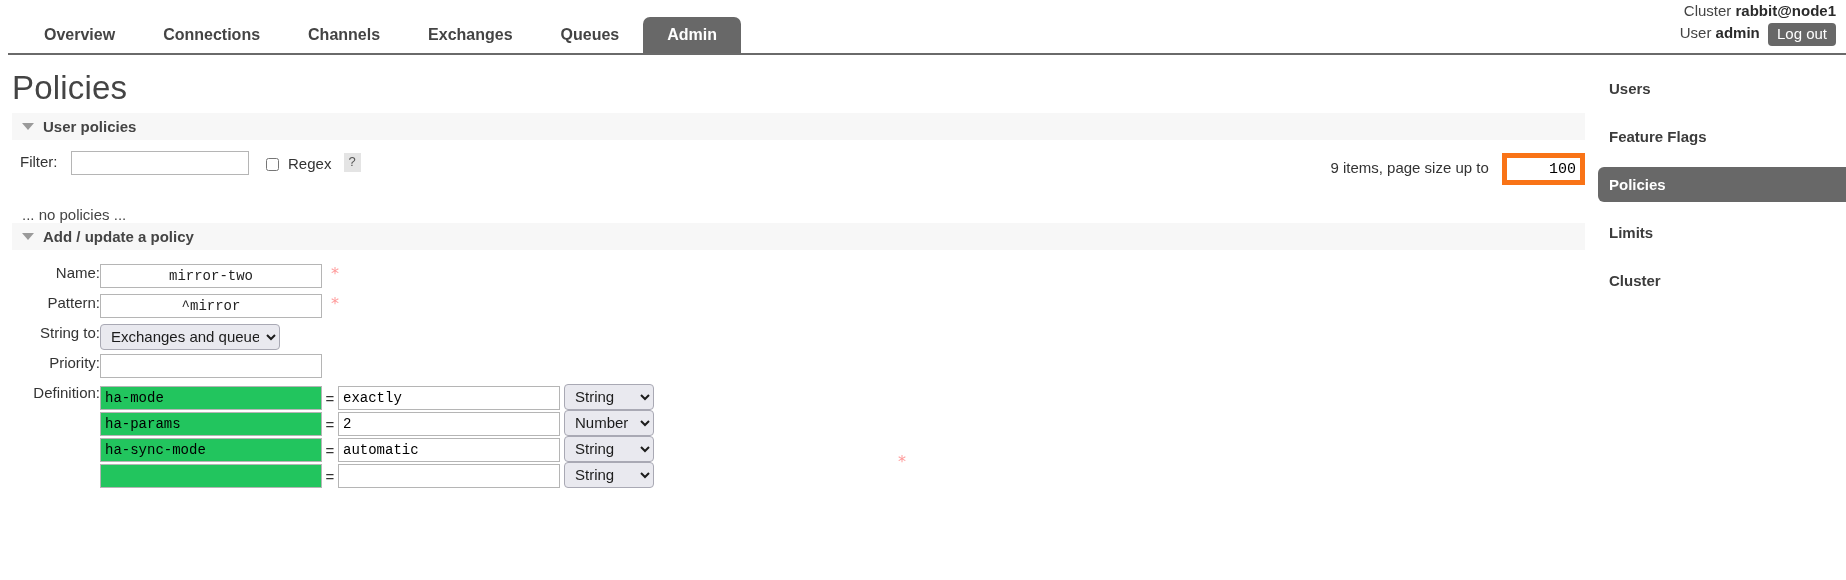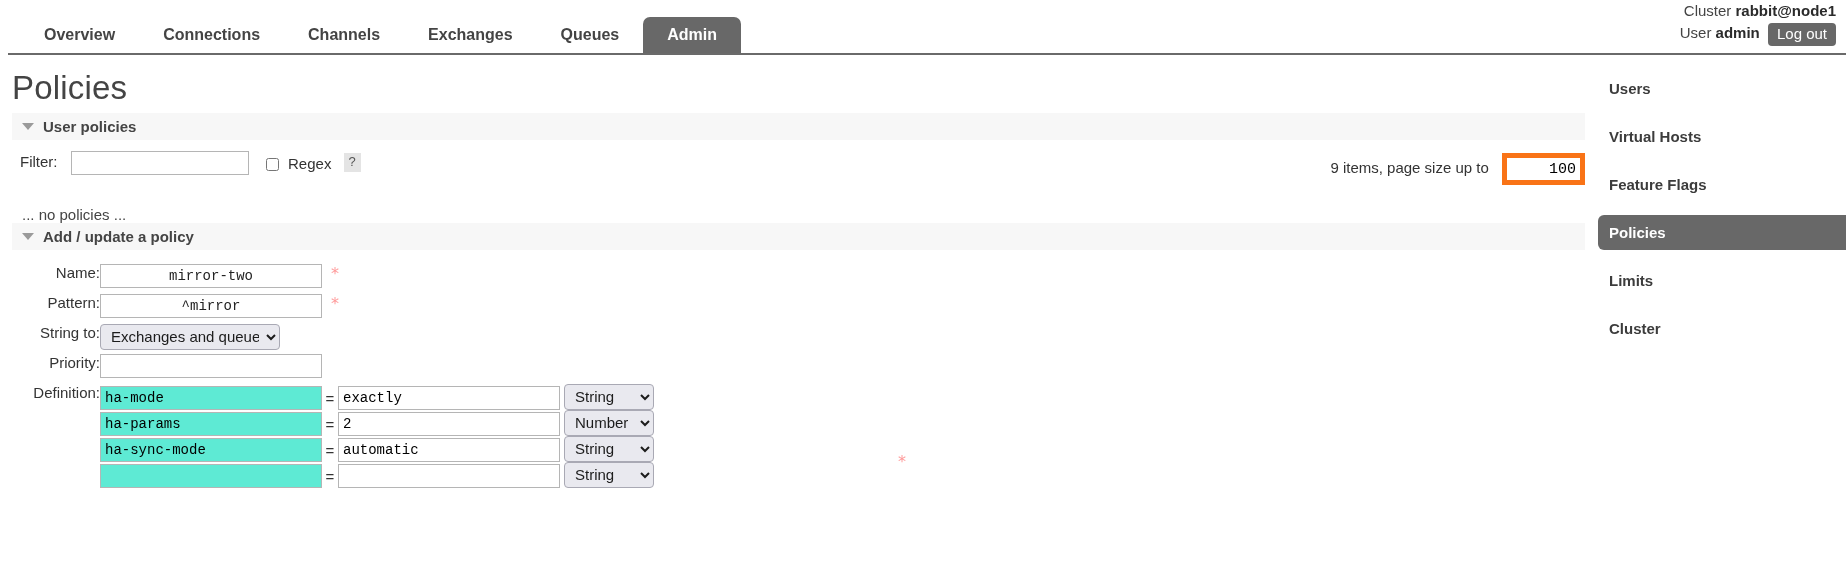--- a/index.html
+++ b/index.html
@@ -252,21 +252,21 @@
     font-size: 15px;
     color: #333;
     vertical-align: middle;
   }
   input.def-key {
     width: 212px;
     height: 20px;
     font-family: "Liberation Mono", monospace;
     font-size: 14px;
     border: 1px solid #b5b5b5;
-    background: #5eead4;
+    background: #22c55e;
     padding: 1px 4px;
     vertical-align: middle;
     box-sizing: content-box;
   }
   input.def-val {
     width: 212px;
     height: 20px;
     font-family: "Liberation Mono", monospace;
     font-size: 14px;
     border: 1px solid #b5b5b5;
@@ -443,23 +443,20 @@
 </div>
 
 <span class="def-star">*</span>
 
 <div id="sidebar">
   <ul>
     <li>
         <a href="#">Users</a>
       </li>
     <li>
-        <a href="#">Virtual Hosts</a>
-      </li>
-    <li>
         <a href="#">Feature Flags</a>
       </li>
     <li class="active">
         <a href="#">Policies</a>
       </li>
     <li>
         <a href="#">Limits</a>
       </li>
     <li>
         <a href="#">Cluster</a>

